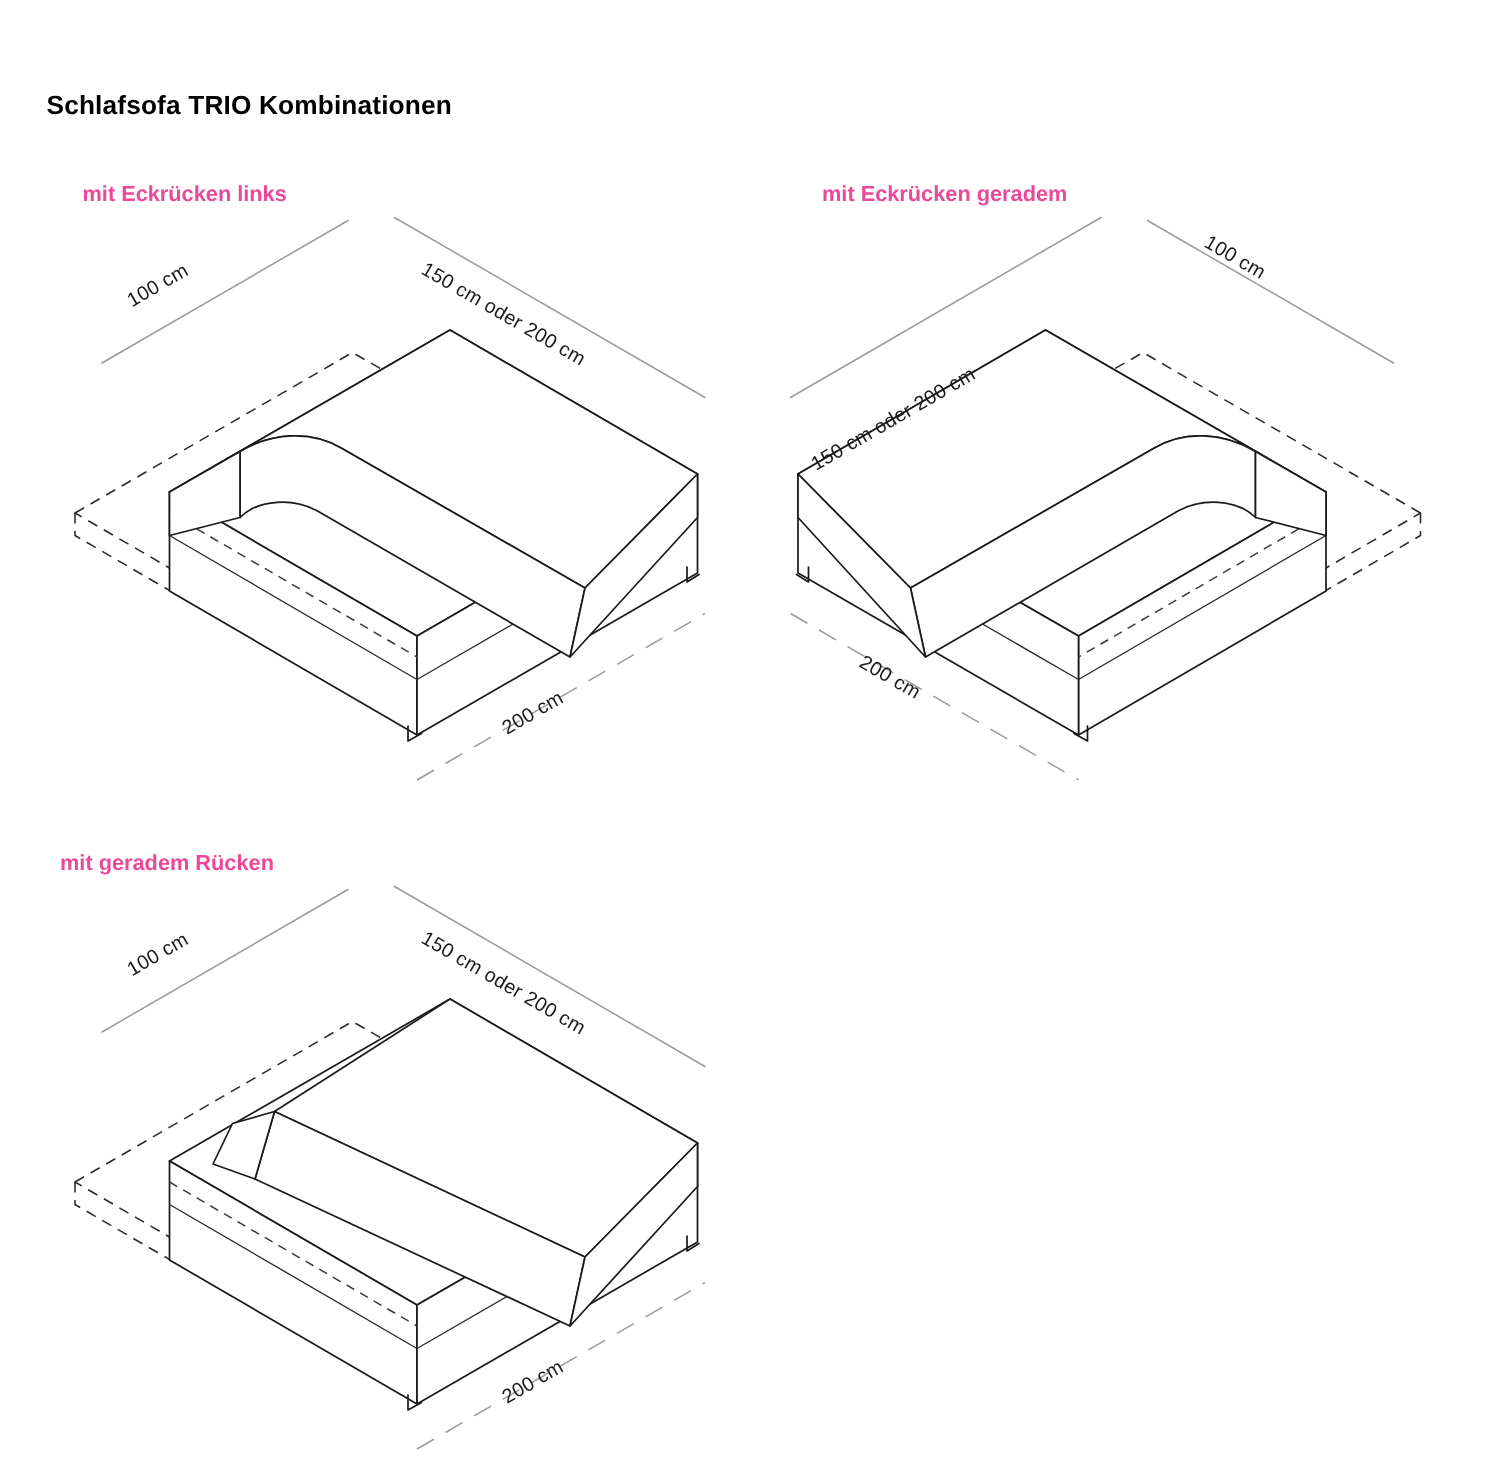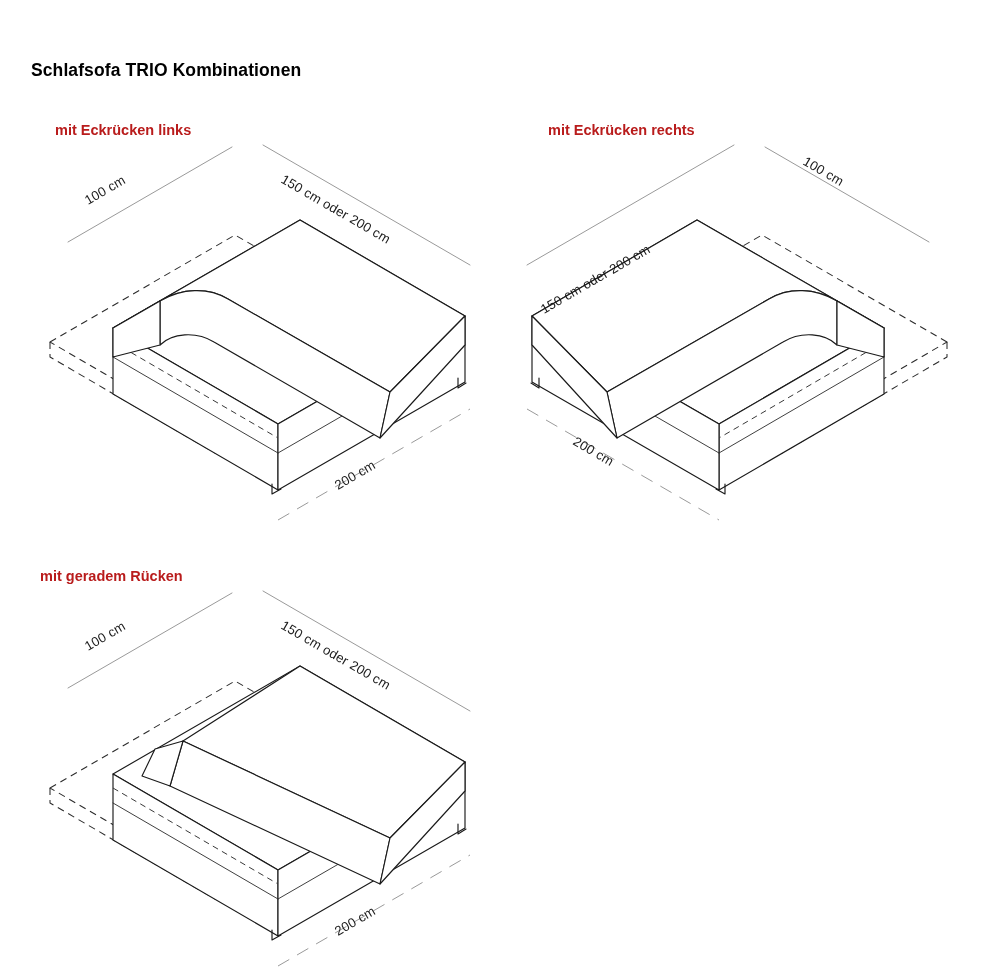--- a/index.html
+++ b/index.html
@@ -28,21 +28,21 @@
     font-size: 17.5px;
     font-weight: bold;
     letter-spacing: 0.1px;
     color: #000;
     white-space: nowrap;
   }
   .panel-title {
     position: absolute;
     font-size: 14.5px;
     font-weight: bold;
-    color: #b91c1c;
+    color: #ec4899;
     white-space: nowrap;
   }
   .panel {
     position: absolute;
   }
   svg { display: block; overflow: visible; }
 
   .solid   { fill: none; stroke: #1a1a1a; stroke-width: 1.15; stroke-linejoin: round; stroke-linecap: round; }
   .solidfill { fill: #ffffff; stroke: #1a1a1a; stroke-width: 1.15; stroke-linejoin: round; stroke-linecap: round; }
   .thin    { fill: none; stroke: #2a2a2a; stroke-width: 0.9; stroke-linejoin: round; stroke-linecap: round; }
@@ -126,21 +126,21 @@
       </g>
 
       <g>
         <line class="dimline-dash" x1="278" y1="378" x2="470" y2="267"></line>
         <text class="dimtext" x="338" y="348" transform="rotate(-30.1 338 348)">200 cm</text>
       </g>
 
     </svg>
   </div>
 
-  <div class="panel-title" style="left:548px; top:90px;">mit Eckrücken rechts</div>
+  <div class="panel-title" style="left:548px; top:90px;">mit Eckrücken geradem</div>
 
   <div class="panel" style="left:497px; top:110px; width:500px; height:400px;">
     <svg width="500" height="400" viewBox="0 0 500 400">
 
       <g transform="translate(500,0) scale(-1,1)">
 
         <g>
           <path class="mat-dash" d="M 50,200 L 235,93 L 400,188 L 215,296 Z"></path>
           <path class="mat-dash" d="M 50,200 L 50,215 L 215,311 L 215,296"></path>
           <path class="mat-dash" d="M 215,311 L 400,203 L 400,188"></path>

